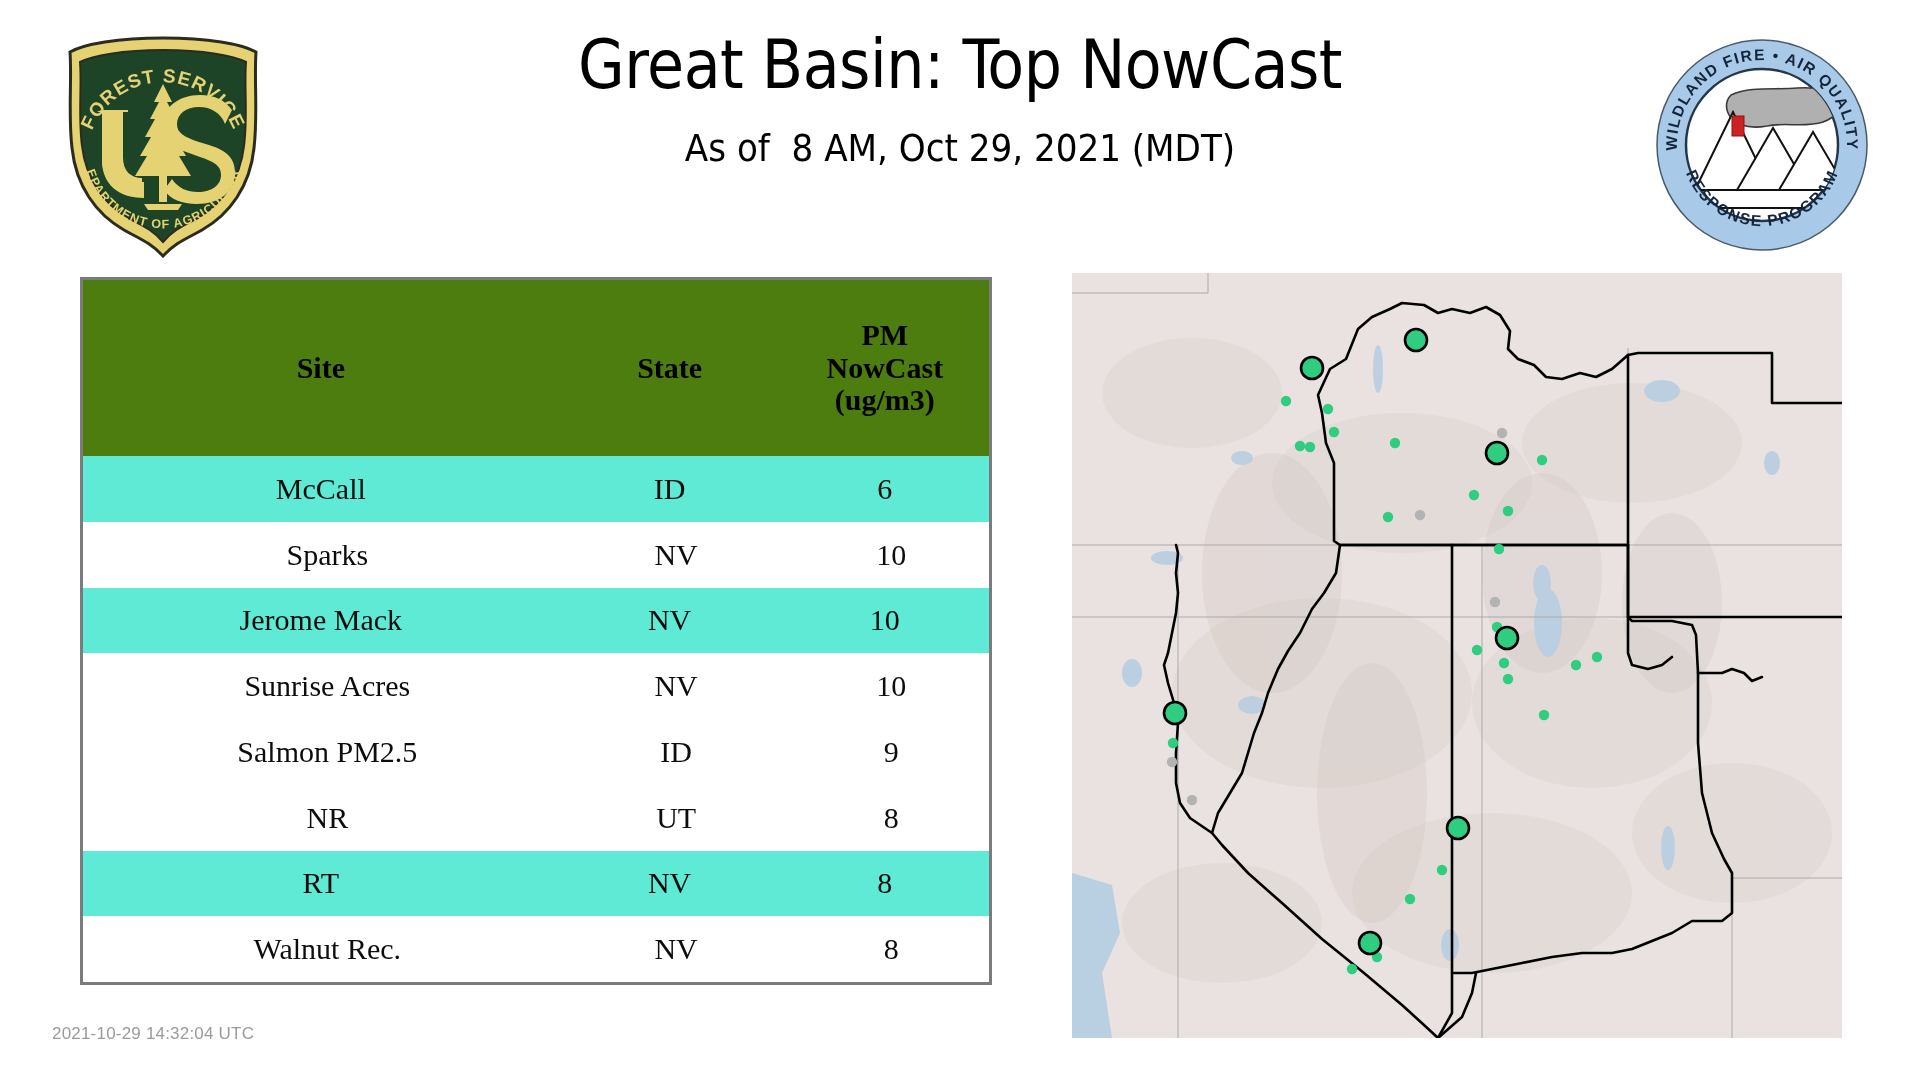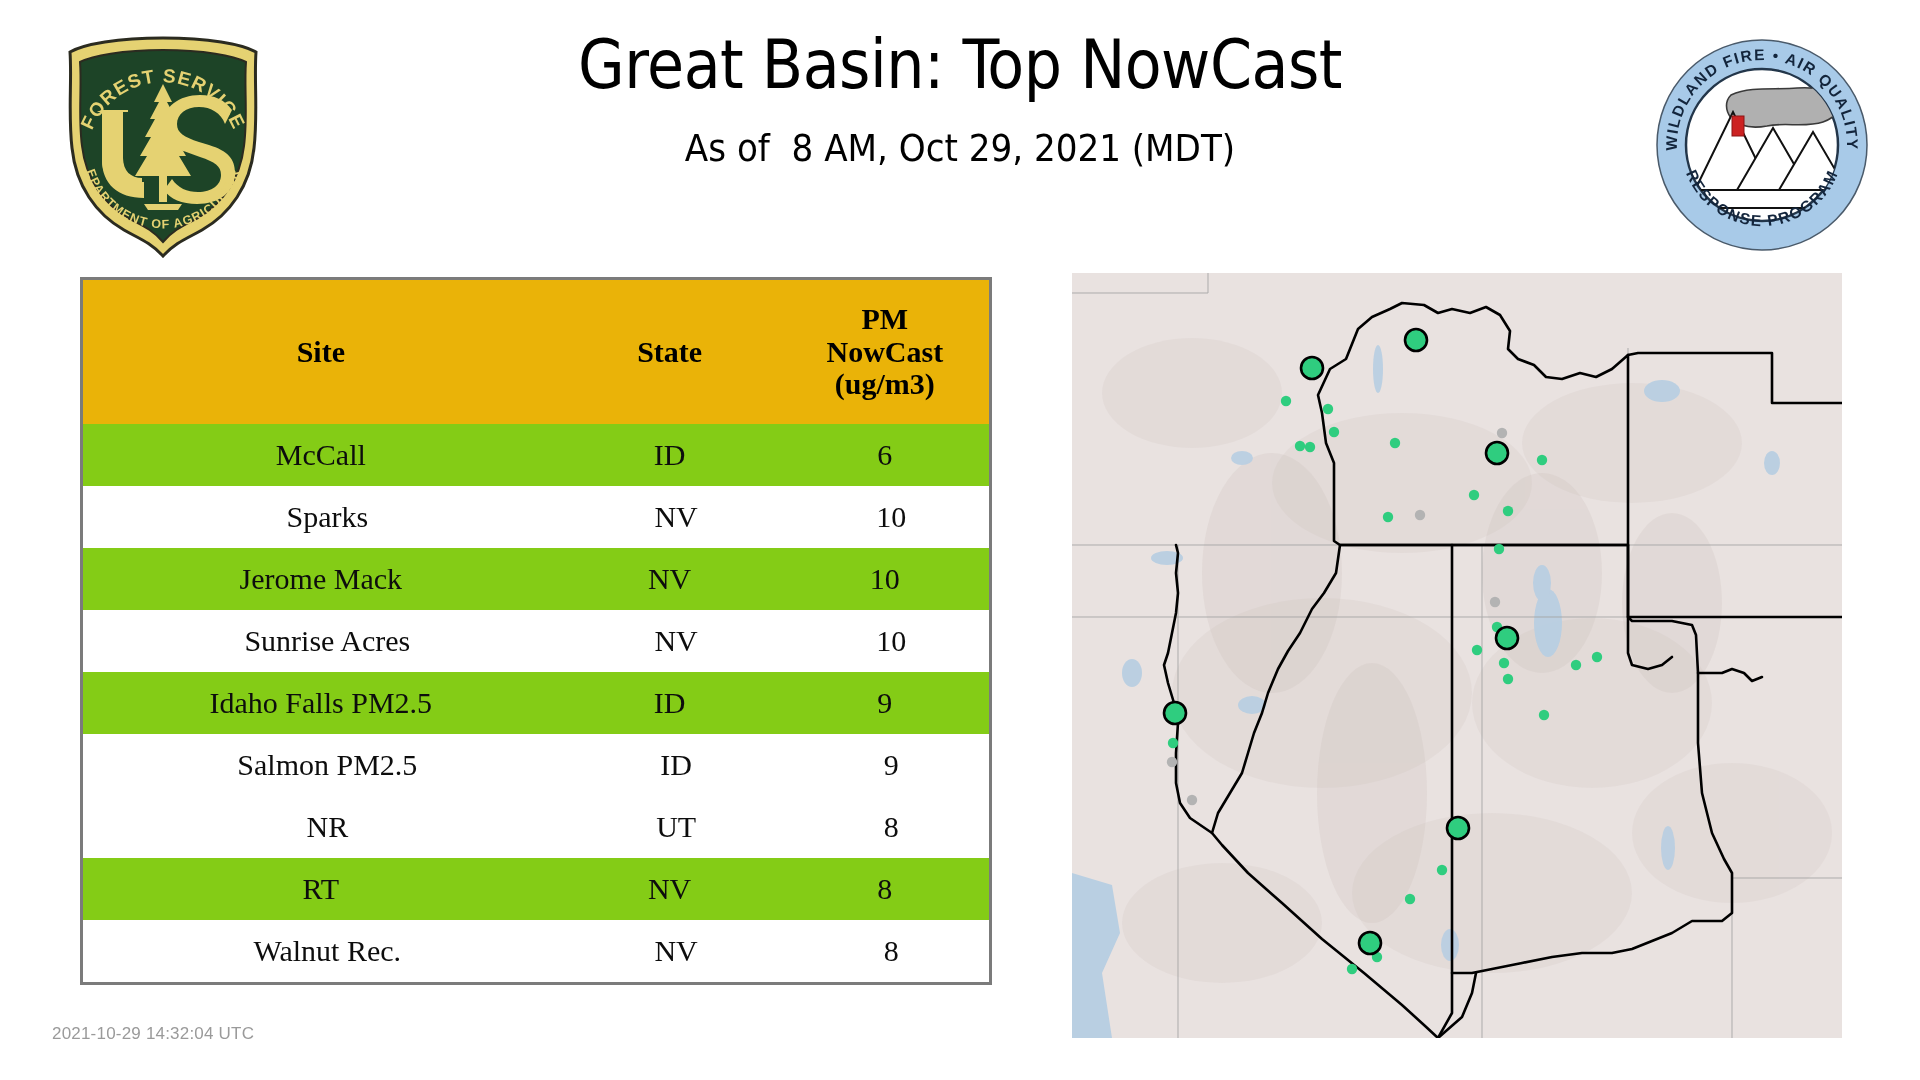--- a/index.html
+++ b/index.html
@@ -45,45 +45,45 @@
   table#nowcast-table {
     width: 100%; height: 100%;
     border-collapse: collapse;
     table-layout: fixed;
   }
   #nowcast-table col.c-site  { width: 52.5%; }
   #nowcast-table col.c-state { width: 24.5%; }
   #nowcast-table col.c-pm    { width: 23.0%; }
 
   #nowcast-table thead th {
-    background: #eab308;
+    background: #4d7c0f;
     color: #000;
     font-family: "Liberation Serif", "DejaVu Serif", serif;
     font-weight: bold;
     font-size: 30px;
     line-height: 1.08;
     text-align: center;
     vertical-align: middle;
     height: 144px;
-    padding: 0 6px;
+    padding: 16px 6px;
     border: 0;
     white-space: pre-line;
   }
   #nowcast-table tbody td {
     font-family: "Liberation Serif", "DejaVu Serif", serif;
     font-size: 30px;
     color: #0d0d0d;
     text-align: center;
     vertical-align: middle;
     height: 58px;
     padding: 0 4px;
     border: 0;
     font-stretch: condensed;
   }
-  #nowcast-table tbody tr.odd  td { background: #84cc16; }
+  #nowcast-table tbody tr.odd  td { background: #5eead4; }
   #nowcast-table tbody tr.even td { background: #ffffff; padding-left: 17px; }
 
   
   #map-panel {
     position: absolute; left: 1072px; top: 273px;
     width: 770px; height: 765px;
     overflow: hidden;
     background: #ece6e4;
   }
   #map-svg { display: block; width: 770px; height: 765px; }
@@ -206,25 +206,20 @@
       <tr class="odd">
         <td>Jerome Mack</td>
         <td>NV</td>
         <td>10</td>
       </tr>
       <tr class="even">
         <td>Sunrise Acres</td>
         <td>NV</td>
         <td>10</td>
       </tr>
-      <tr class="odd">
-        <td>Idaho Falls PM2.5</td>
-        <td>ID</td>
-        <td>9</td>
-      </tr>
       <tr class="even">
         <td>Salmon PM2.5</td>
         <td>ID</td>
         <td>9</td>
       </tr>
       <tr class="even">
         <td>NR</td>
         <td>UT</td>
         <td>8</td>
       </tr>

